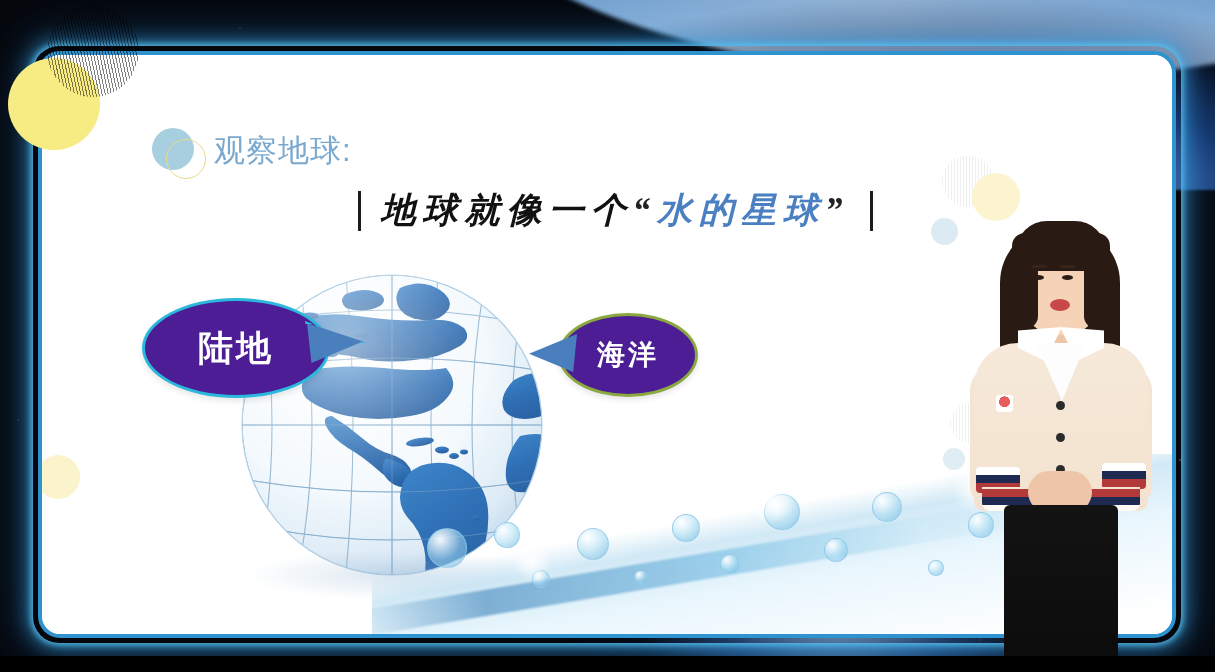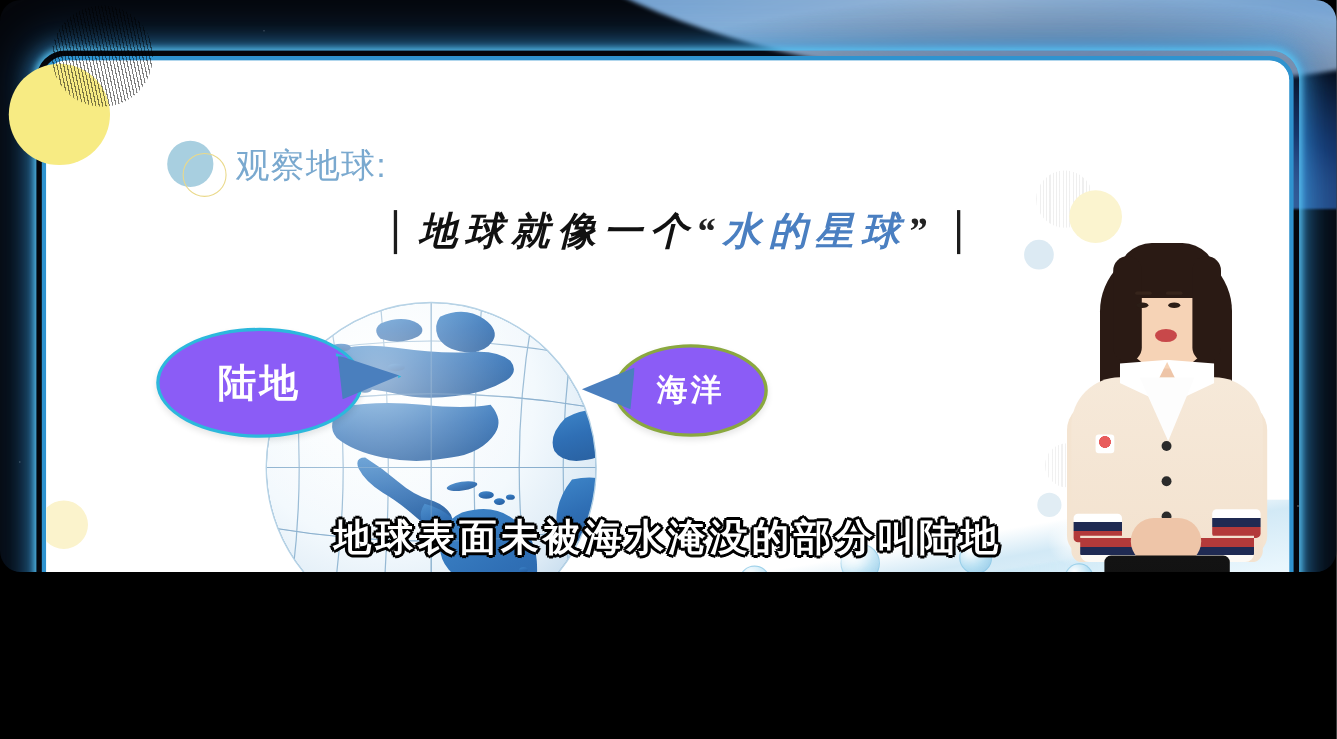--- a/index.html
+++ b/index.html
@@ -1,19 +1,19 @@
 <!DOCTYPE html>
 <html><head>
 <meta charset="utf-8">
 <style>
   * { margin:0; padding:0; box-sizing:border-box; }
   html,body{ width:1215px; height:672px; overflow:hidden; background:#000; }
   body{ font-family:"Liberation Sans","DejaVu Sans",sans-serif; }
 
-  #stage{ position:relative; width:1215px; height:520px; overflow:hidden;border-radius:19px; }
+  #stage{ position:relative; width:1215px; height:656px; overflow:hidden; }
 
   
   .bg-space{
     position:absolute; inset:0;
     background:#05070c;
   }
   .bg-earth-limb{
     position:absolute; left:300px; top:-230px; width:1250px; height:420px;
     background:
       radial-gradient(ellipse 640px 230px at 52% 100%,
@@ -138,21 +138,21 @@
   .globe-wrap{ position:absolute; left:172px; top:205px; width:370px; height:350px; z-index:5; }
   .globe-shadow{
     position:absolute; left:30px; top:290px; width:300px; height:50px; border-radius:50%;
     background:radial-gradient(ellipse at 50% 50%, rgba(140,175,205,.30), rgba(255,255,255,0) 70%);
   }
 
   
   .bubble{
     position:absolute; z-index:14;
     display:flex; align-items:center; justify-content:center;
-    background:#8b5cf6;
+    background:#4c1d95;
     color:#fff; font-weight:700; letter-spacing:3px;
     font-family:"Liberation Sans","DejaVu Sans",sans-serif;
     border-radius:50%;
   }
   .bubble-land{
     left:100px; top:243px; width:188px; height:100px;
     font-size:35px;
     border:3px solid #2cb8dc;
     box-shadow:0 3px 6px rgba(0,0,0,.10);
   }
@@ -451,15 +451,14 @@
     <div class="p-btn" style="top:218px;"></div>
     <div class="p-btn" style="top:250px;"></div>
     <div class="p-logo"></div>
     <div class="p-cuff" style="left:24px; top:252px;"></div>
     <div class="p-cuff" style="left:150px; top:248px;"></div>
     <div class="p-hem"></div>
     <div class="p-hands"></div>
     <div class="p-pants"></div>
   </div>
 
-  <div class="caption">地球表面未被海水淹没的部分叫陆地</div>
 
 </div>
 
 </body></html>

